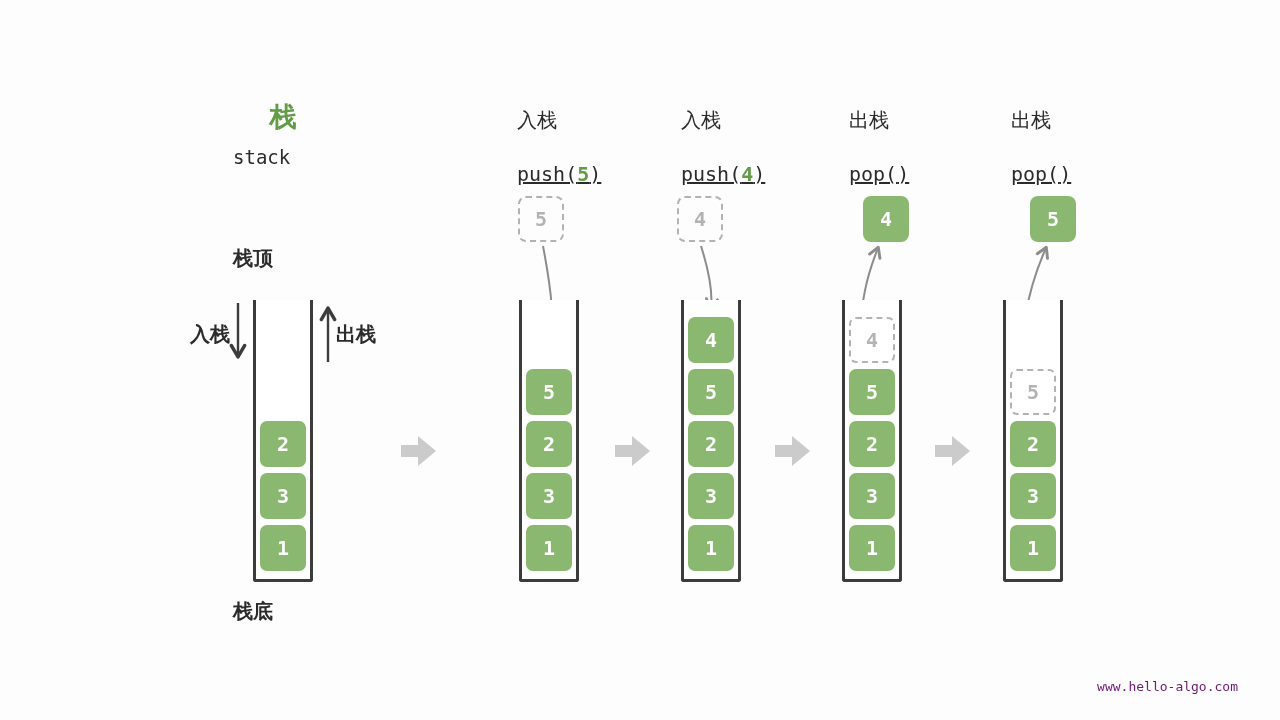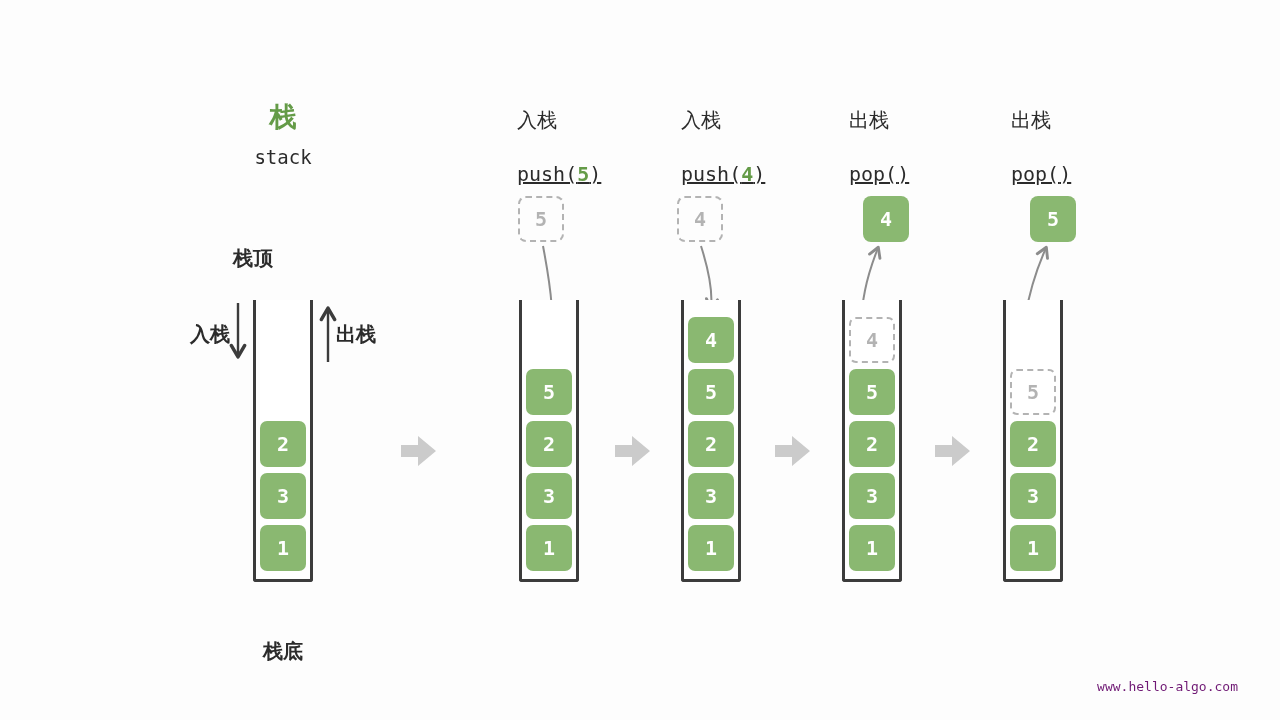--- a/index.html
+++ b/index.html
@@ -16,27 +16,27 @@
   .overlay { position:absolute; left:0; top:0; pointer-events:none; }
   .curve { fill:none; stroke:var(--arrow_gray, #8c8c8c); stroke-width:2; }
   .straight { stroke:var(--wall, #3c3c3c); stroke-width:2.4; }
   .block-arrow { fill:var(--block_arrow_gray, #cbcbcb); }
 
   .title-zh {
     position:absolute; left:253px; top:99px; width:60px; text-align:center;
     font-size:27px; font-weight:bold; color:var(--accent, #649b47);
   }
   .title-en {
-    position:absolute; left:233px; top:146px; width:100px; text-align:center;
+    position:absolute; left:233px; top:146px; width:100px; text-align:left;
     font-family:"DejaVu Sans Mono", monospace; font-size:19px; color:var(--ink, #2b2b2b);
   }
 
   .ann { position:absolute; font-size:20px; font-weight:bold; color:var(--ink, #2b2b2b); }
   .ann.top    { left:233px; top:245px; width:100px; }
-  .ann.bottom { left:233px; top:638px; width:100px; text-align:center; }
+  .ann.bottom { left:233px; top:598px; width:100px; }
   .ann.push   { left:168px; top:321px; width:62px; text-align:right; }
   .ann.pop    { left:336px; top:321px; width:62px; text-align:left; }
 
   .op { position:absolute; top:107px; }
   .op.h2 { left:517px; } .op.h3 { left:681px; } .op.h4 { left:849px; } .op.h5 { left:1011px; }
   .op-label { font-size:20px; font-weight:500; color:var(--ink, #2b2b2b); }
   .op-code  { margin-top:28px; font-family:"DejaVu Sans Mono", monospace; font-size:20px; color:var(--ink, #2b2b2b);text-decoration:underline; }
   .op-code .arg { color:var(--accent, #649b47); font-weight:bold; }
 
   .float-box {

